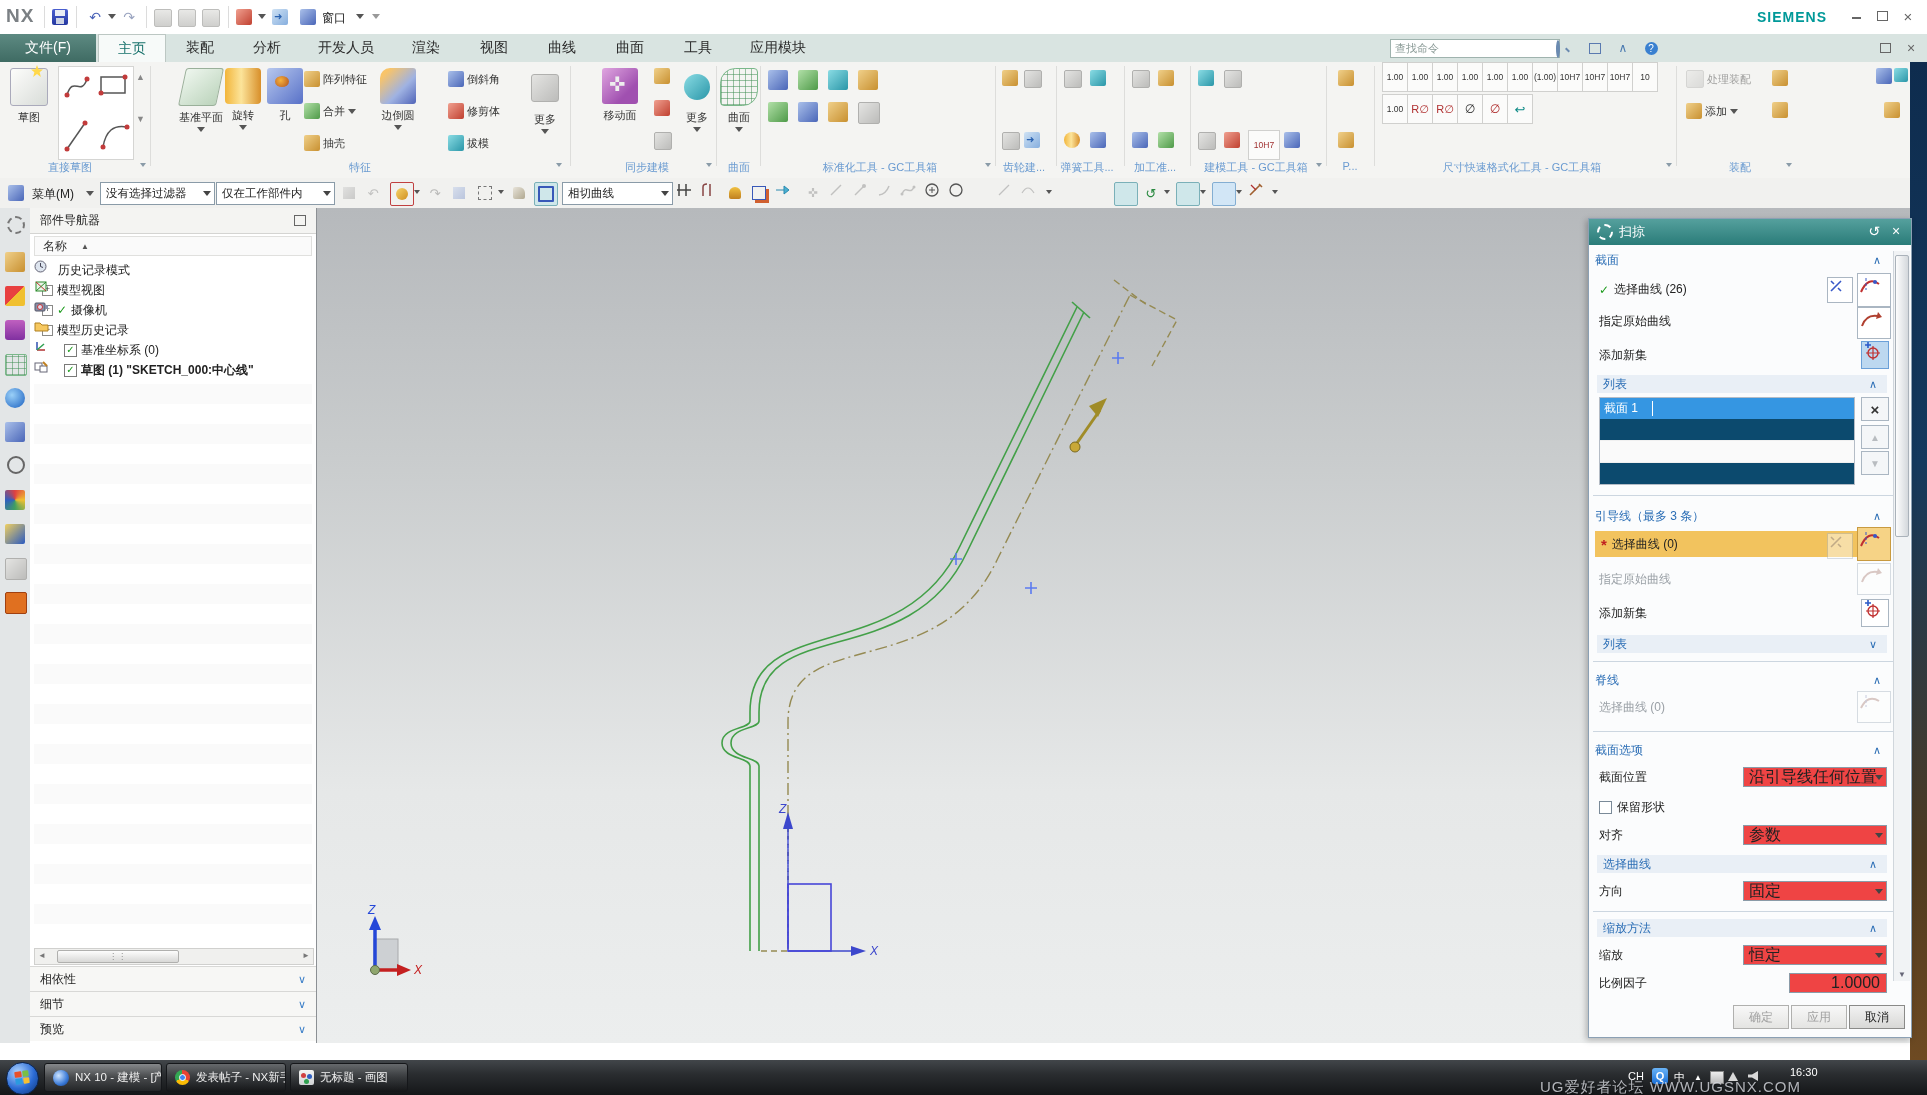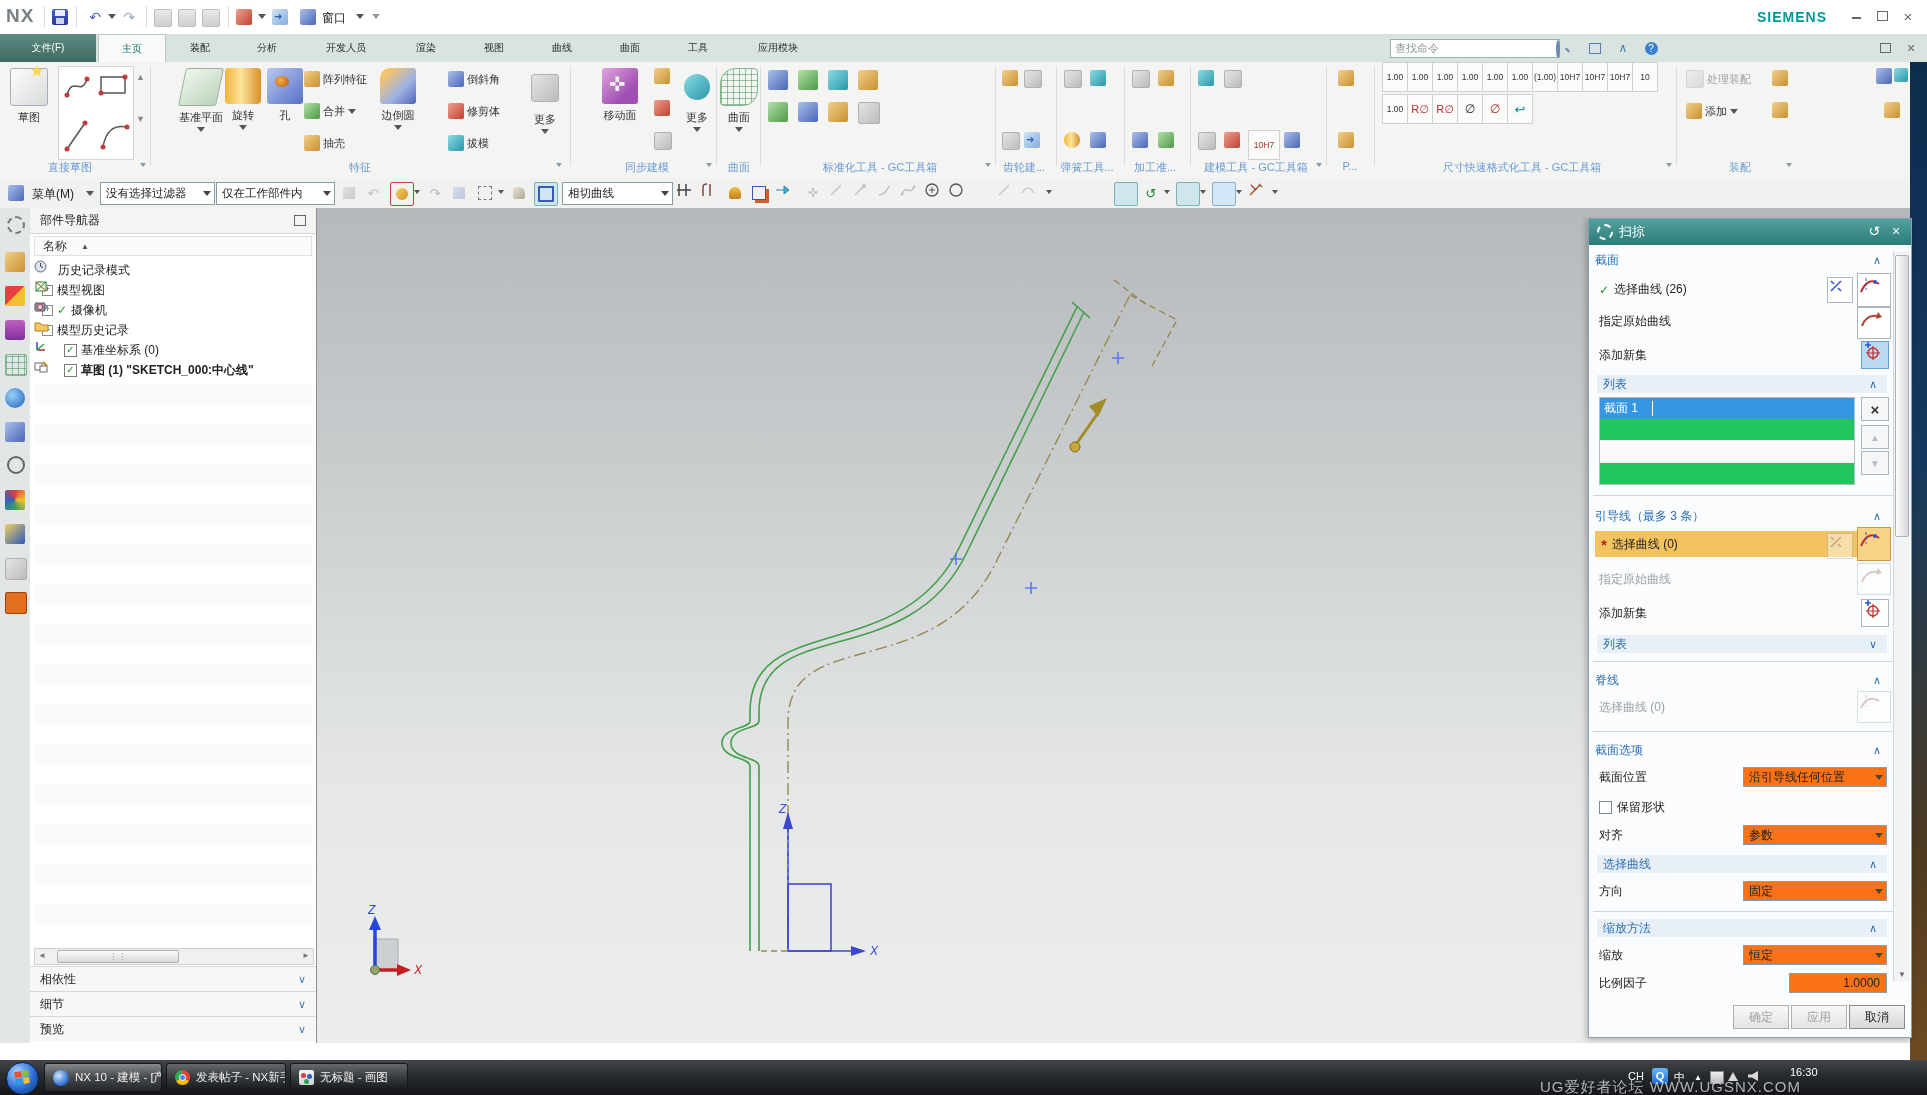--- a/index.html
+++ b/index.html
@@ -18,21 +18,21 @@
   .floppy:before{content:"";position:absolute;left:4px;bottom:1px;width:8px;height:6px;background:#cdd4e4;}
   .gray-ic{background:linear-gradient(#e8e8e6,#cfcfcd);border:1px solid #bdbdbb;border-radius:2px;width:16px;height:16px;top:9px;}
   .caret{width:0;height:0;border-left:4px solid transparent;border-right:4px solid transparent;border-top:5px solid #555;}
   .title-text{top:9px;width:100%;text-align:center;font-size:13px;color:#333;}
   .siemens{top:9px;right:100px;color:#009999;font-weight:bold;font-size:14px;letter-spacing:1px;}
   .winbtn{top:7px;width:20px;height:18px;display:flex;align-items:center;justify-content:center;color:#666;font-size:13px;}
   .winbtn .box{width:9px;height:8px;border:1px solid #666;}
   .winbtn .min{width:9px;height:3px;border-bottom:2px solid #666;}
   
   #tabrow{left:0;top:34px;width:1927px;height:28px;background:#d9e4e1;border-bottom:1px solid #c2cdc9;}
-  .tab{top:0;height:28px;display:flex;align-items:center;justify-content:center;color:#2b2b2b;font-size:10px;}
+  .tab{top:0;height:28px;display:flex;align-items:center;justify-content:center;color:#2b2b2b;font-size:14px;}
   .tab-file{background:linear-gradient(#5d8a82,#3f6b63);color:#fff;width:96px;left:0;}
   .tab-active{background:#f7faf9;border:1px solid #bcc7c3;border-bottom:none;color:#17716b;}
   .findbox{top:5px;height:17px;background:#fff;border:1px solid #9fb3ae;display:flex;align-items:center;padding:0 4px;color:#8a9a96;font-size:11px;}
   .mini-ic{top:6px;width:18px;height:16px;display:flex;align-items:center;justify-content:center;color:#4a7ab0;font-size:12px;}
   .mag{width:8px;height:8px;border:2px solid #6a8ab0;border-radius:50%;position:relative;}
   .mag:after{content:"";position:absolute;left:7px;top:7px;width:5px;height:2px;background:#6a8ab0;transform:rotate(45deg);}
   
   #ribbon{left:0;top:62px;width:1927px;height:116px;background:#f4f4f2;border-bottom:1px solid #cfcfcd;}
   .rsep{top:4px;width:1px;height:100px;background:#dddddb;}
   .rgl{top:98px;height:16px;color:#6a9bd1;font-size:11px;text-align:center;}
@@ -103,26 +103,26 @@
   .sec-h .chev{position:absolute;right:14px;color:#2a6db5;font-size:11px;}
   .band{left:8px;width:290px;height:18px;background:#e9eff6;color:#2a6db5;display:flex;align-items:center;padding-left:6px;box-sizing:border-box;font-size:12px;}
   .band .chev{position:absolute;right:10px;color:#2a6db5;font-size:11px;}
   .drow{left:10px;font-size:12px;color:#222;display:flex;align-items:center;gap:5px;}
   .gtxt{color:#9aa0a6;}
   .selbtn{border:1px solid #aab6c2;background:#fff;display:flex;align-items:center;justify-content:center;}
   .selbtn.blue{background:#bcd8f0;border-color:#6aa0d8;}
   .selbtn.amber{background:#f6d386;border-color:#c89a40;}
   .selbtn.dimb{opacity:.45;}
   .amberrow{left:6px;width:272px;height:26px;background:#f2c35e;display:flex;align-items:center;gap:5px;padding-left:6px;box-sizing:border-box;}
-  .listbox{left:10px;width:254px;background:#22c55e;border:1px solid #b4bcc6;}
+  .listbox{left:10px;width:254px;background:#0c4a6e;border:1px solid #b4bcc6;}
   .lrow-sel{height:21px;background:#3596e2;color:#fff;display:flex;align-items:center;padding-left:4px;position:relative;}
   .cursorbar{position:absolute;left:52px;top:3px;width:1px;height:15px;background:#fff;}
   .lbtn{border:1px solid #aab6c2;background:#f4f6f8;display:flex;align-items:center;justify-content:center;color:#333;font-size:13px;}
   .lbtn.dis{color:#b8bcc0;}
-  .ddl{background:#f97316;border:1px solid #8a9ba8;display:flex;align-items:center;font-size:12px;padding-left:5px;box-sizing:border-box;position:absolute;height:20px;}
+  .ddl{background:#ef4444;border:1px solid #8a9ba8;display:flex;align-items:center;font-size:16px;padding-left:5px;box-sizing:border-box;position:absolute;height:20px;}
   .ddl .dc{position:absolute;right:3px;width:0;height:0;border-left:4px solid transparent;border-right:4px solid transparent;border-top:5px solid #444;}
   .divider{left:4px;width:306px;height:1px;background:#ccd6e0;}
   .dbtn{height:22px;width:54px;border:1px solid #b0b0ae;background:linear-gradient(#f8f8f8,#e4e4e2);display:flex;align-items:center;justify-content:center;font-size:12px;}
   .dbtn.dis{color:#a0a0a0;}
   .vscroll{background:#f1f3f5;border-left:1px solid #d0d6dc;}
   .vthumb{background:linear-gradient(90deg,#fdfdfd,#d4d8dc);border:1px solid #aab2ba;border-radius:2px;}
   
   #statusbar{left:0;top:1043px;width:1927px;height:17px;background:#f1f1ef;border-top:1px solid #bcbcba;display:flex;align-items:center;padding-left:6px;box-sizing:border-box;font-size:12px;color:#222;}
   
   #taskbar{left:0;top:1060px;width:1927px;height:35px;background:linear-gradient(#42464a,#2a2d30 40%,#141618);}

